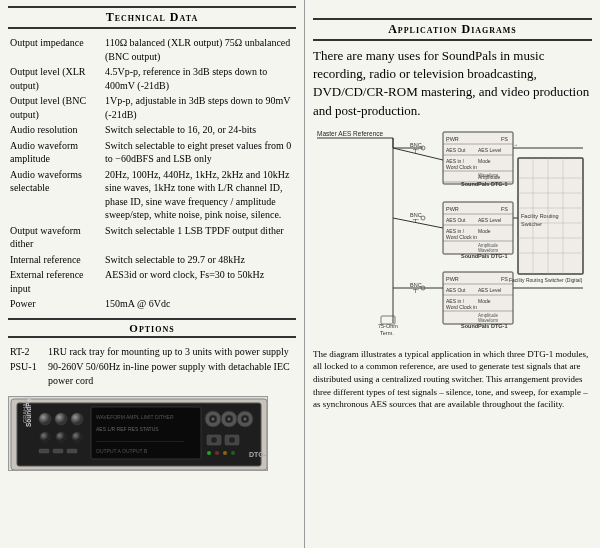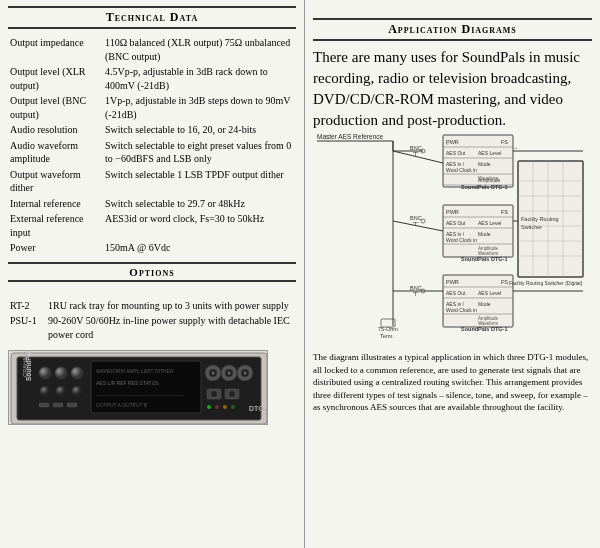--- a/index.html
+++ b/index.html
@@ -49,21 +49,21 @@
     }
     .options-header {
       text-align: center;
       font-variant: small-caps;
       font-weight: bold;
       font-size: 11px;
       border-top: 2px solid #333;
       border-bottom: 2px solid #333;
       padding: 2px 0;
       margin-top: 6px;
-      margin-bottom: 16px;
+      margin-bottom: 6px;
       letter-spacing: 1px;
     }
     .options-table {
       width: 100%;
       border-collapse: collapse;
     }
     .options-table td {
       vertical-align: top;
       padding: 1px 2px;
       line-height: 1.35;
@@ -77,22 +77,23 @@
       margin-top: 8px;
       width: 260px;
       height: 75px;
       border: 1px solid #999;
       background: #e0ddd5;
       position: relative;
       overflow: hidden;
     }
     
     .app-diagram-intro {
-      font-size: 15px;
+      font-size: 13px;
       line-height: 1.4;
+      margin-bottom: 8px;
     }
     .diagram-container {
       width: 100%;
       margin-bottom: 8px;
     }
     .app-diagram-text {
       font-size: 9px;
       line-height: 1.4;
       margin-top: 6px;
     }
@@ -105,33 +106,37 @@
 
   <table class="data-table">
     <tbody id="tech-rows">
         <tr>
           <td>Output impedance</td>
           <td>110Ω balanced (XLR output)
 75Ω unbalanced (BNC output)</td>
         </tr>
         <tr>
           <td>Output level (XLR output)</td>
-          <td>4.5Vp-p, adjustable in 3dB rack down to 400mV (-21dB)</td>
+          <td>4.5Vp-p, reference in 3dB steps down to 400mV (-21dB)</td>
         </tr>
         <tr>
           <td>Output level (BNC output)</td>
           <td>1Vp-p, adjustable in 3dB steps down to 90mV (-21dB)</td>
         </tr>
         <tr>
           <td>Audio resolution</td>
           <td>Switch selectable to 16, 20, or 24-bits</td>
         </tr>
         <tr>
           <td>Audio waveform amplitude</td>
           <td>Switch selectable to eight preset values from 0 to −60dBFS and LSB only</td>
+        </tr>
+        <tr>
+          <td>Audio waveforms selectable</td>
+          <td>20Hz, 100Hz, 440Hz, 1kHz, 2kHz and 10kHz sine waves, 1kHz tone with L/R channel ID, phase ID, sine wave frequency / amplitude sweep/step, white noise, pink noise, silence.</td>
         </tr>
         <tr>
           <td>Output waveform dither</td>
           <td>Switch selectable 1 LSB TPDF output dither</td>
         </tr>
         <tr>
           <td>Internal reference</td>
           <td>Switch selectable to 29.7 or 48kHz</td>
         </tr>
         <tr>

